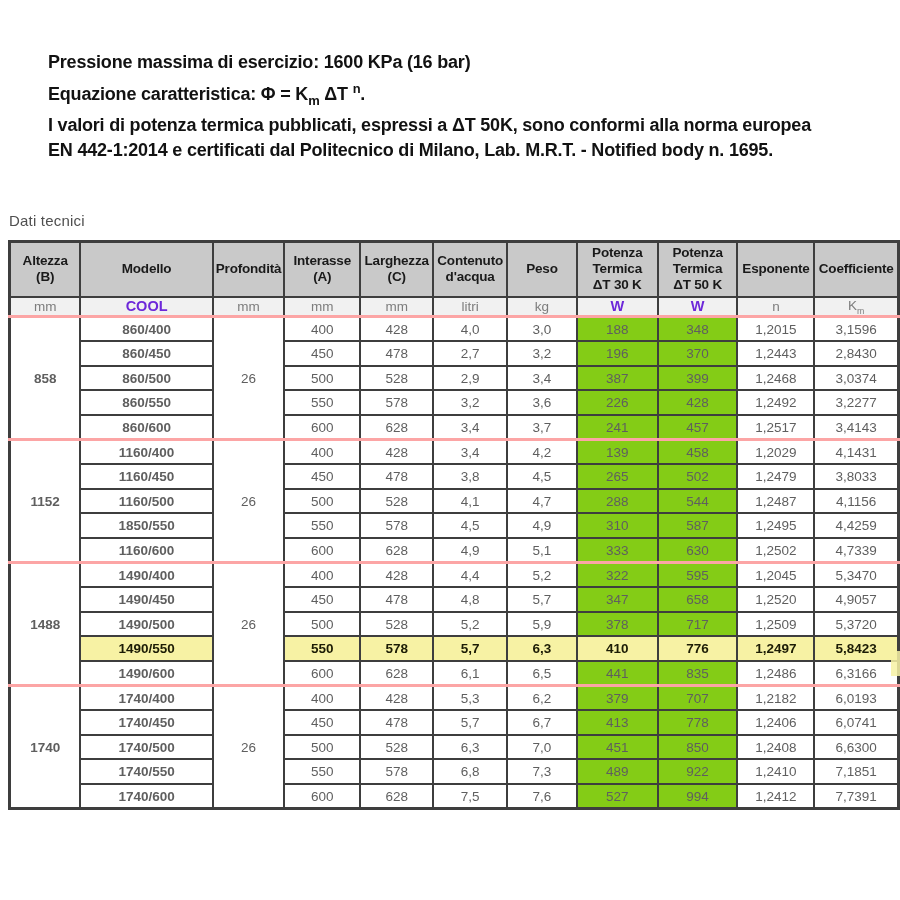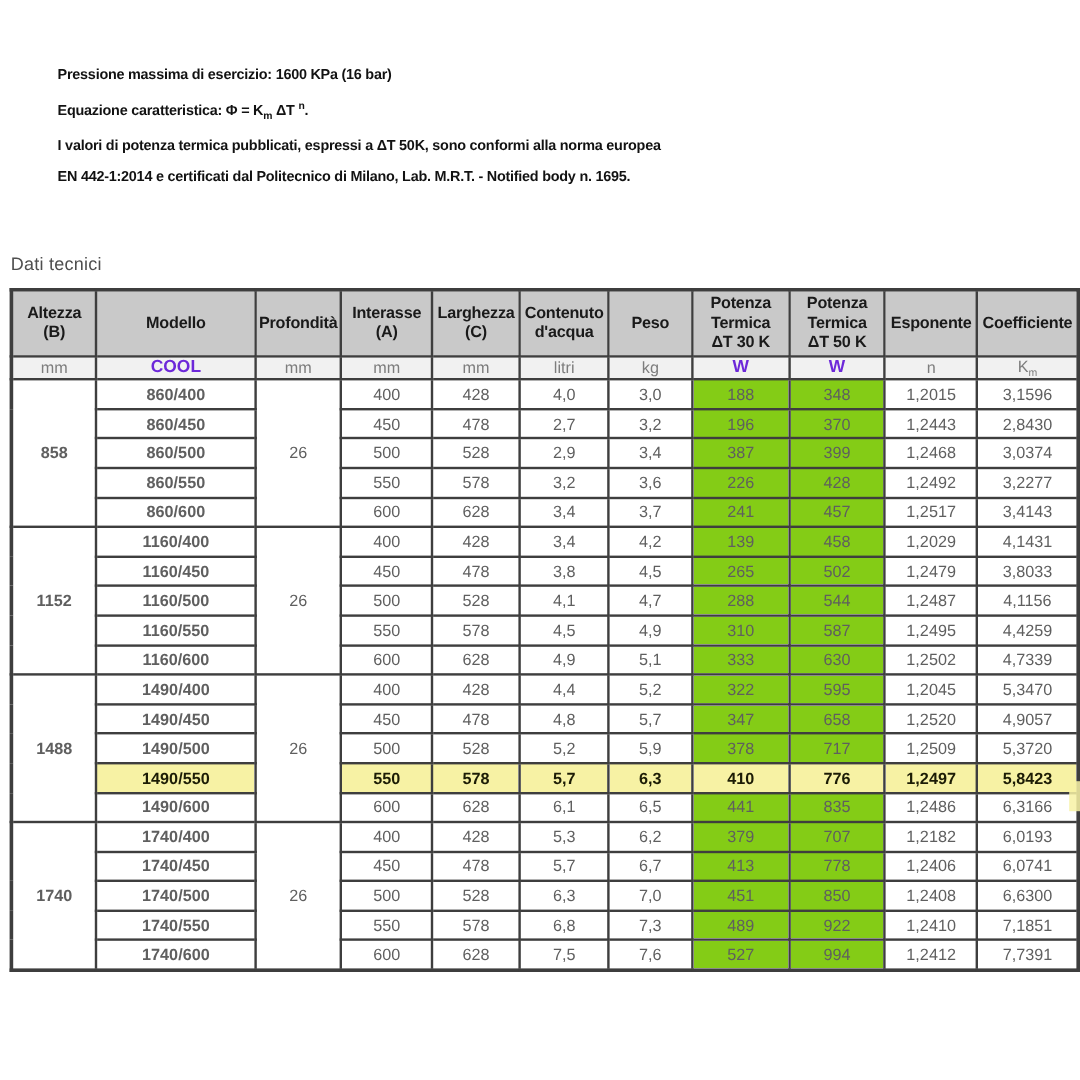--- a/index.html
+++ b/index.html
@@ -1,41 +1,41 @@
 <!DOCTYPE html>
 <html><head>
 <meta charset="utf-8">
 <style>
   * { margin:0; padding:0; box-sizing:border-box; }
   html,body { width:900px; height:900px; background:#ffffff; overflow:hidden; }
   body { font-family:"Liberation Sans", sans-serif; position:relative; }
 
   .intro {
     position:absolute; left:48px; top:50px; width:780px;
-    font-size:12px; font-weight:700; color:#121212;
+    font-size:18px; font-weight:700; color:#121212;
     line-height:25.5px; letter-spacing:-0.2px;
   }
   .intro sub { font-size:0.72em; }
   .intro sup { font-size:0.72em; }
 
   .section-title {
     position:absolute; left:9px; top:212px;
     font-size:15px; color:#4f4f4f; letter-spacing:0.2px;
   }
 
   table.tech-table {
     position:absolute; left:8px; top:240px;
     border-collapse:collapse; table-layout:fixed;
   }
   .tech-table th, .tech-table td {
     border:2px solid #3e3e3e; text-align:center; vertical-align:middle;
     padding:0 2px; overflow:hidden;
   }
   .tech-table { border:3px solid #3e3e3e; }
-  .tech-table tbody tr:first-child td { border-top:1px solid #fca5a5; }
+  .tech-table tbody tr:first-child td { border-top:3px solid #fca5a5; }
 
   .head-row th {
     background:#c9c9c9; height:55px;
     font-size:13.5px; font-weight:700; color:#1a1a1a; line-height:16px;
     letter-spacing:-0.2px;
   }
   .units-row th {
     background:#f1f1f1; height:18px;
     font-size:13.5px; font-weight:400; color:#7d7d7d;
   }
@@ -229,21 +229,21 @@
         <td class="cell-interasse">500</td>
         <td class="cell-larghezza">528</td>
         <td class="cell-contenuto">4,1</td>
         <td class="cell-peso">4,7</td>
         <td class="cell-potenza30 shaded">288</td>
         <td class="cell-potenza50 shaded">544</td>
         <td class="cell-esponente">1,2487</td>
         <td class="cell-coefficiente">4,1156</td>
       </tr>
       <tr>
-        <td class="cell-modello">1160/550</td>
+        <td class="cell-modello">1850/550</td>
         <td class="cell-interasse">550</td>
         <td class="cell-larghezza">578</td>
         <td class="cell-contenuto">4,5</td>
         <td class="cell-peso">4,9</td>
         <td class="cell-potenza30 shaded">310</td>
         <td class="cell-potenza50 shaded">587</td>
         <td class="cell-esponente">1,2495</td>
         <td class="cell-coefficiente">4,4259</td>
       </tr>
       <tr>

